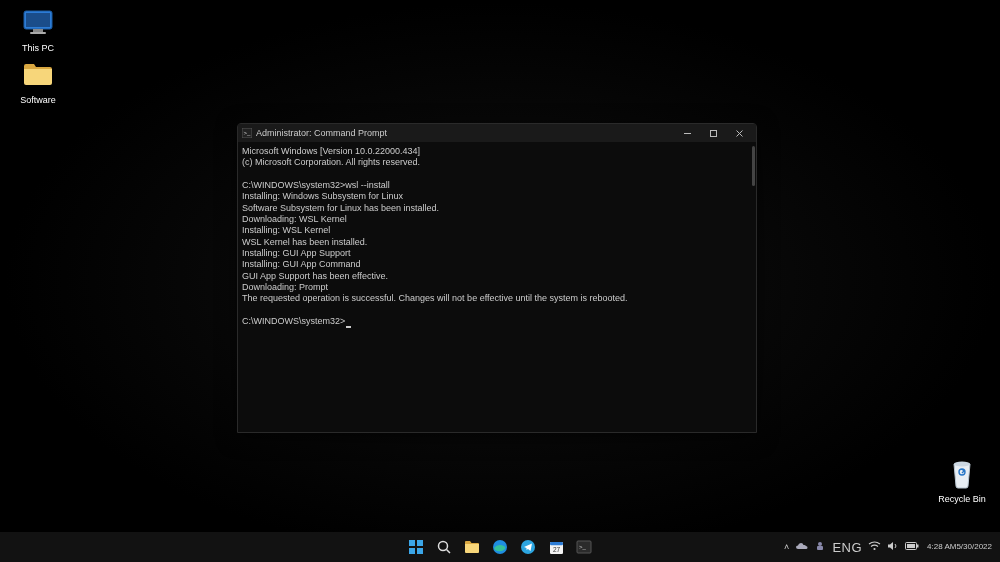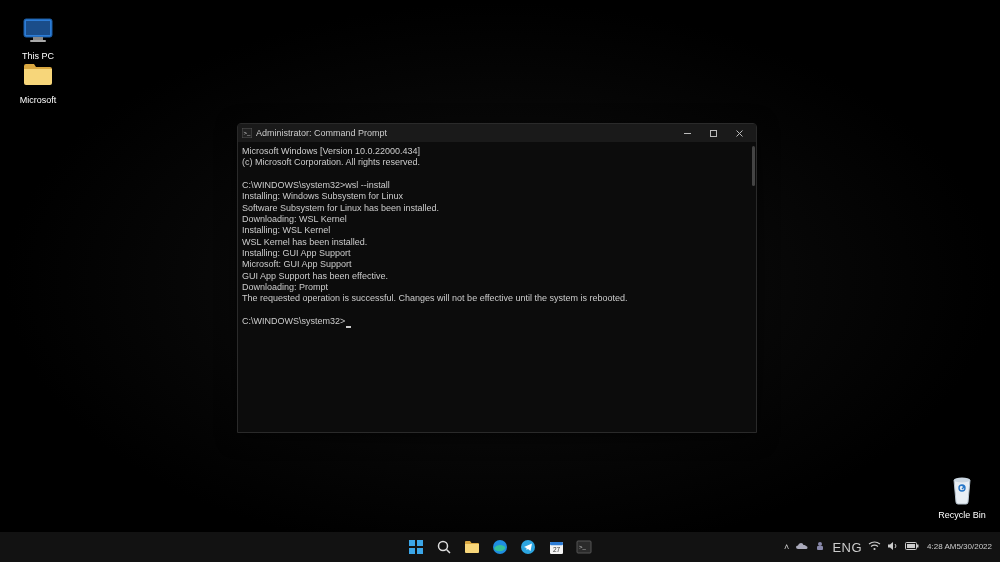--- a/index.html
+++ b/index.html
@@ -27,43 +27,43 @@
 .taskbar-center { position: absolute; left: 50%; transform: translateX(-50%); display: flex; gap: 4px; align-items: center; }
 .taskbar-btn { width: 24px; height: 24px; display: flex; align-items: center; justify-content: center; border-radius: 3px; cursor: default; }
 .taskbar-right { margin-left: auto; display: flex; align-items: center; gap: 8px; padding-right: 8px; height: 100%; color: #ccc; font-size: 9px; }
 .tray-icons { display: flex; gap: 6px; align-items: center; }
 .clock { display: flex; flex-direction: row; align-items: flex-end; font-size: 8px; line-height: 1.1; }
 .lang { font-size: 13px; letter-spacing: .5px; }
 </style>
 </head>
 <body>
 
-<div class="desktop-icon" style="left:8px; top:14px;">
+<div class="desktop-icon" style="left:8px; top:6px;">
   <div class="icon-img">
     <svg width="34" height="28" viewBox="0 0 34 28">
       <rect x="3" y="2" width="28" height="18" rx="2" fill="#2c7cd6" stroke="#1a5aa0"></rect>
       <rect x="5" y="4" width="24" height="14" fill="#1a4d8a"></rect>
       <rect x="12" y="20" width="10" height="3" fill="#888"></rect>
       <rect x="9" y="23" width="16" height="2" rx="1" fill="#aaa"></rect>
     </svg>
   </div>
   <div class="label">This PC</div>
 </div>
 
 <div class="desktop-icon" style="left:8px; top:58px;">
   <div class="icon-img">
     <svg width="34" height="28" viewBox="0 0 34 28">
       <path d="M3 8 L3 5 Q3 3 5 3 L13 3 L15 6 L29 6 Q31 6 31 8 L31 8 Z" fill="#d9a741"></path>
       <path d="M3 8 L31 8 L31 22 Q31 24 29 24 L5 24 Q3 24 3 22 Z" fill="#f7d67a"></path>
     </svg>
   </div>
-  <div class="label">Microsoft</div>
-</div>
-
-<div class="desktop-icon" style="right:8px; bottom:42px;justify-content:space-between;">
+  <div class="label">Software</div>
+</div>
+
+<div class="desktop-icon" style="right:8px; bottom:58px;justify-content:space-between;">
   <div class="icon-img">
     <svg width="28" height="32" viewBox="0 0 28 32">
       <path d="M6 6 L22 6 L20 28 Q20 30 18 30 L10 30 Q8 30 8 28 Z" fill="#e8eef4" stroke="#b8c5d0"></path>
       <ellipse cx="14" cy="6" rx="8" ry="2.5" fill="#cbd7e2"></ellipse>
       <path d="M11 14 a3 3 0 1 0 6 0 a3 3 0 1 0 -6 0 M14 11 l2 2 l-2 2" fill="none" stroke="#2776c7" stroke-width="1.4"></path>
     </svg>
   </div>
   <div class="label">Recycle Bin</div>
 </div>
 
@@ -98,21 +98,21 @@
   <div class="terminal-body"><span>Microsoft Windows [Version 10.0.22000.434]</span>
 <span>(c) Microsoft Corporation. All rights reserved.</span>
 <span></span>
 <span>C:\WINDOWS\system32&gt;wsl --install</span>
 <span>Installing: Windows Subsystem for Linux</span>
 <span>Software Subsystem for Linux has been installed.</span>
 <span>Downloading: WSL Kernel</span>
 <span>Installing: WSL Kernel</span>
 <span>WSL Kernel has been installed.</span>
 <span>Installing: GUI App Support</span>
-<span>Microsoft: GUI App Support</span>
+<span>Installing: GUI App Command</span>
 <span>GUI App Support has been effective.</span>
 <span>Downloading: Prompt</span>
 <span>The requested operation is successful. Changes will not be effective until the system is rebooted.</span>
 <span></span>
 <span>C:\WINDOWS\system32&gt;</span><span class="cursor"></span>
     <div class="scrollbar"></div>
   </div>
 </div>
 
 <div class="taskbar">

